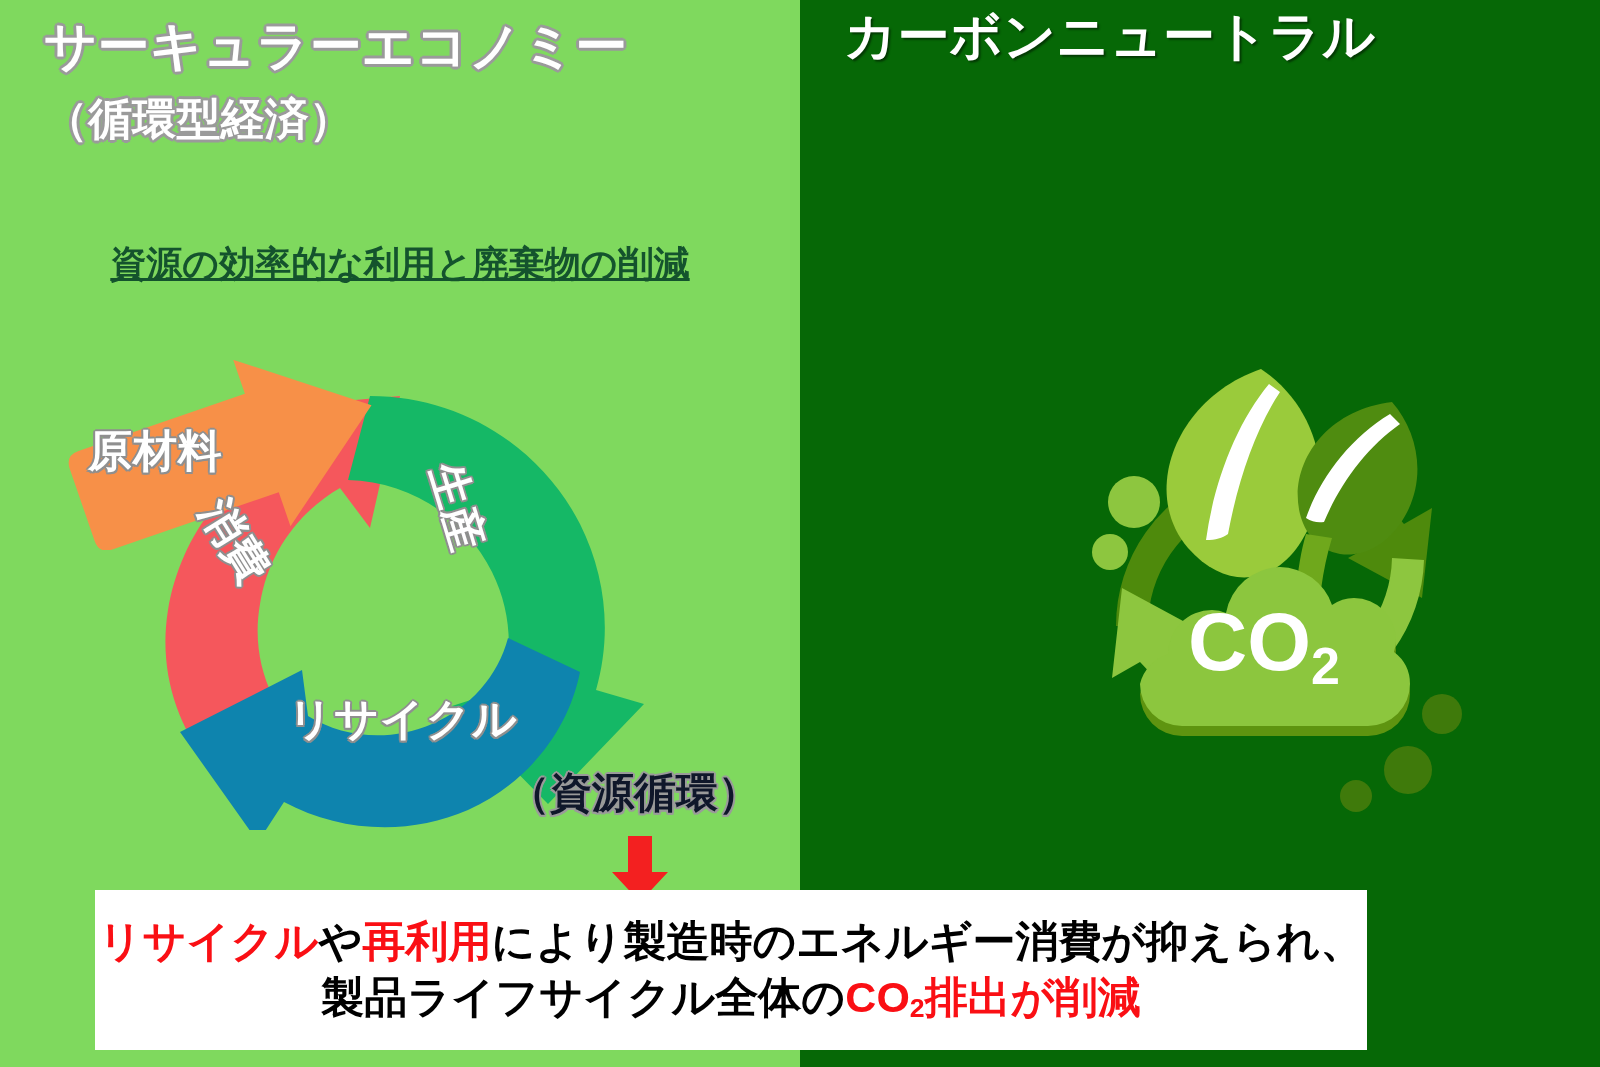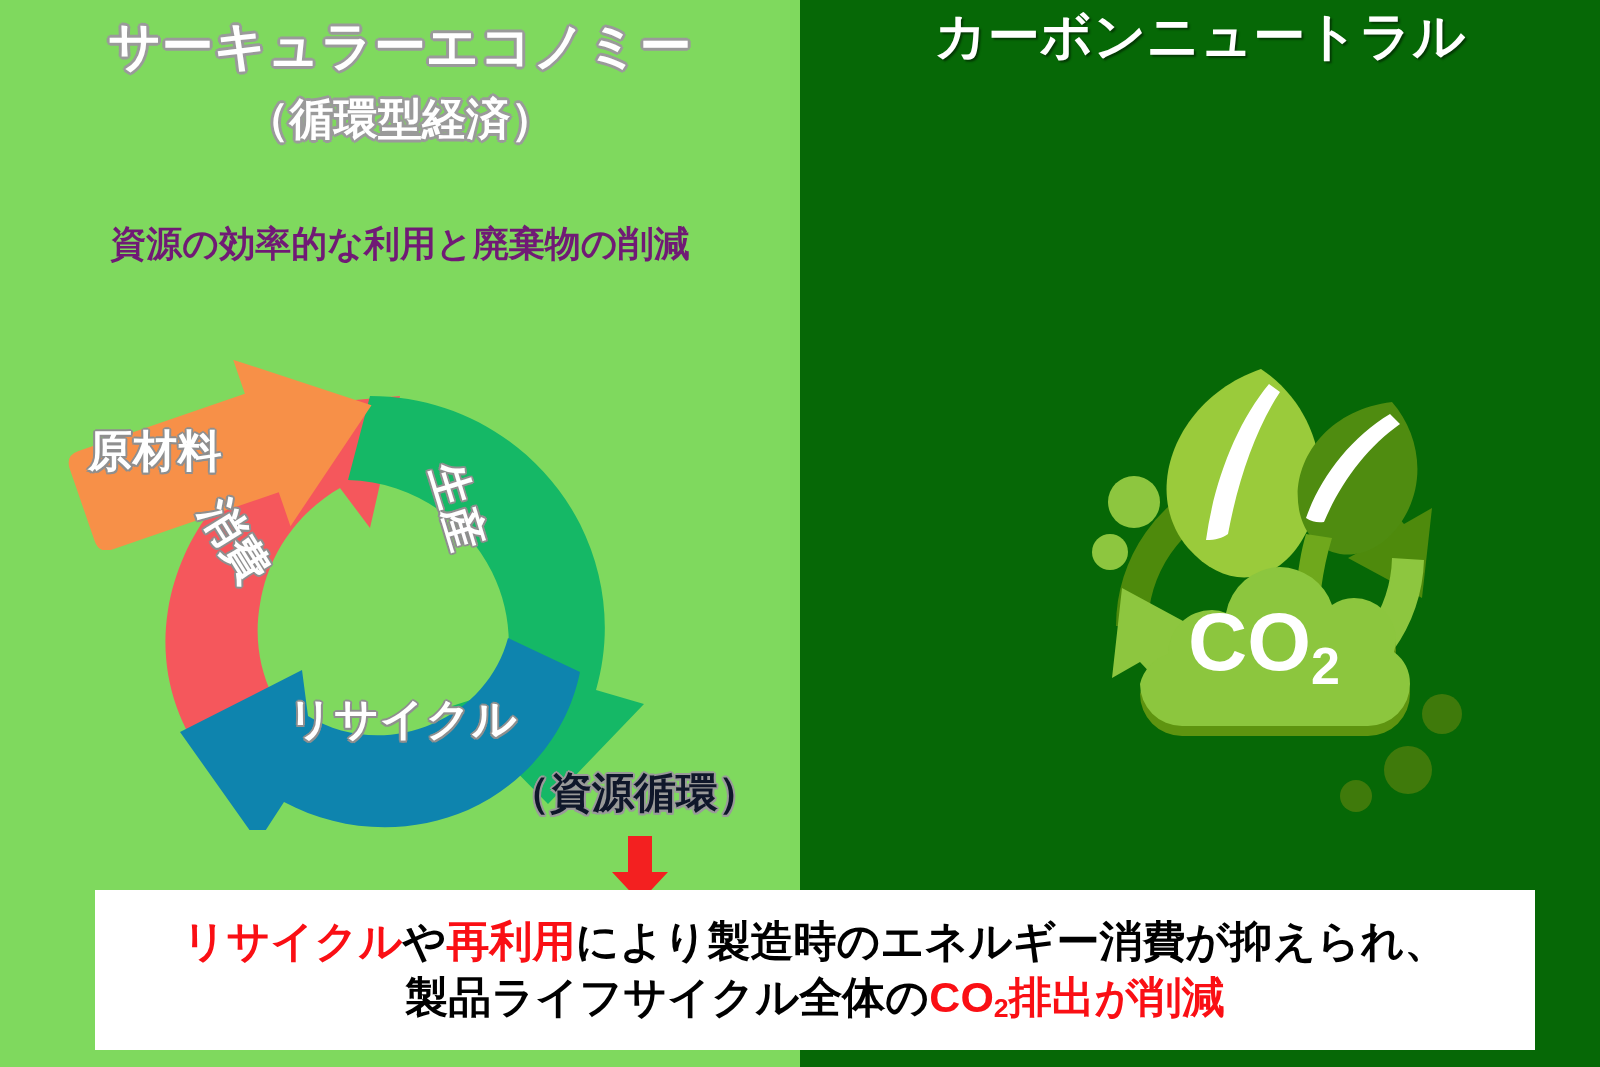--- a/index.html
+++ b/index.html
@@ -32,33 +32,33 @@
       -2px 0 0 #9a9a9a, 2px 0 0 #9a9a9a,
       0 -2px 0 #9a9a9a, 0 2px 0 #9a9a9a;
     font-weight:bold;
   }
   .shadow-white{
     color:#ffffff;font-weight:bold;
     text-shadow:2px 2px 2px rgba(0,0,0,.45);
   }
 
   .title{
-    position:absolute;left:0;width:100%;text-align:center;
-    line-height:1.18;letter-spacing:.01em;
+    position:absolute;left:0;width:100%;
+    line-height:1.18;letter-spacing:.01em;padding-left:44px;
   }
   #title-left{top:16px;}
   #title-right{top:6px;}
   .title .main{display:block;font-size:52px;}
   .title .sub{display:block;font-size:44px;margin-top:16px;}
 
   .lead{
     position:absolute;left:0;width:100%;text-align:center;
     font-size:36px;font-weight:bold;line-height:1.36;
   }
-  #lead-left{top:220px;color:#701a75;}
+  #lead-left{top:240px;color:#14532d;text-decoration:underline;}
   #lead-right{top:238px;}
 
   
   #cycle-wrap{position:absolute;left:40px;top:360px;width:720px;height:470px;}
   #cycle-svg{position:absolute;left:0;top:0;}
   .arcLabel{
     position:absolute;color:#fff;font-weight:bold;
     text-shadow:
       -1.5px -1.5px 0 #8f8f8f,1.5px -1.5px 0 #8f8f8f,
       -1.5px 1.5px 0 #8f8f8f,1.5px 1.5px 0 #8f8f8f,
@@ -77,21 +77,21 @@
   .caption{
     position:absolute;font-size:42px;white-space:nowrap;line-height:1;
   }
   #cap-left{left:508px;top:772px;}
 
   .down-arrow{position:absolute;width:56px;height:66px;}
   #arrow-left{left:612px;top:836px;}
 
   
   #conclusion{
-    position:absolute;left:95px;top:890px;width:1440px;height:160px;
+    position:absolute;left:95px;top:890px;width:1272px;height:160px;
     background:#ffffff;
     display:flex;flex-direction:column;align-items:center;justify-content:center;
   }
   #conclusion .line{
     font-size:43px;font-weight:bold;color:#000;line-height:1.3;white-space:nowrap;
     text-align:center;
   }
   #conclusion .red{color:#FA0F14;}
   #conclusion sub{font-size:.62em;vertical-align:baseline;position:relative;top:.18em;}
 </style>

